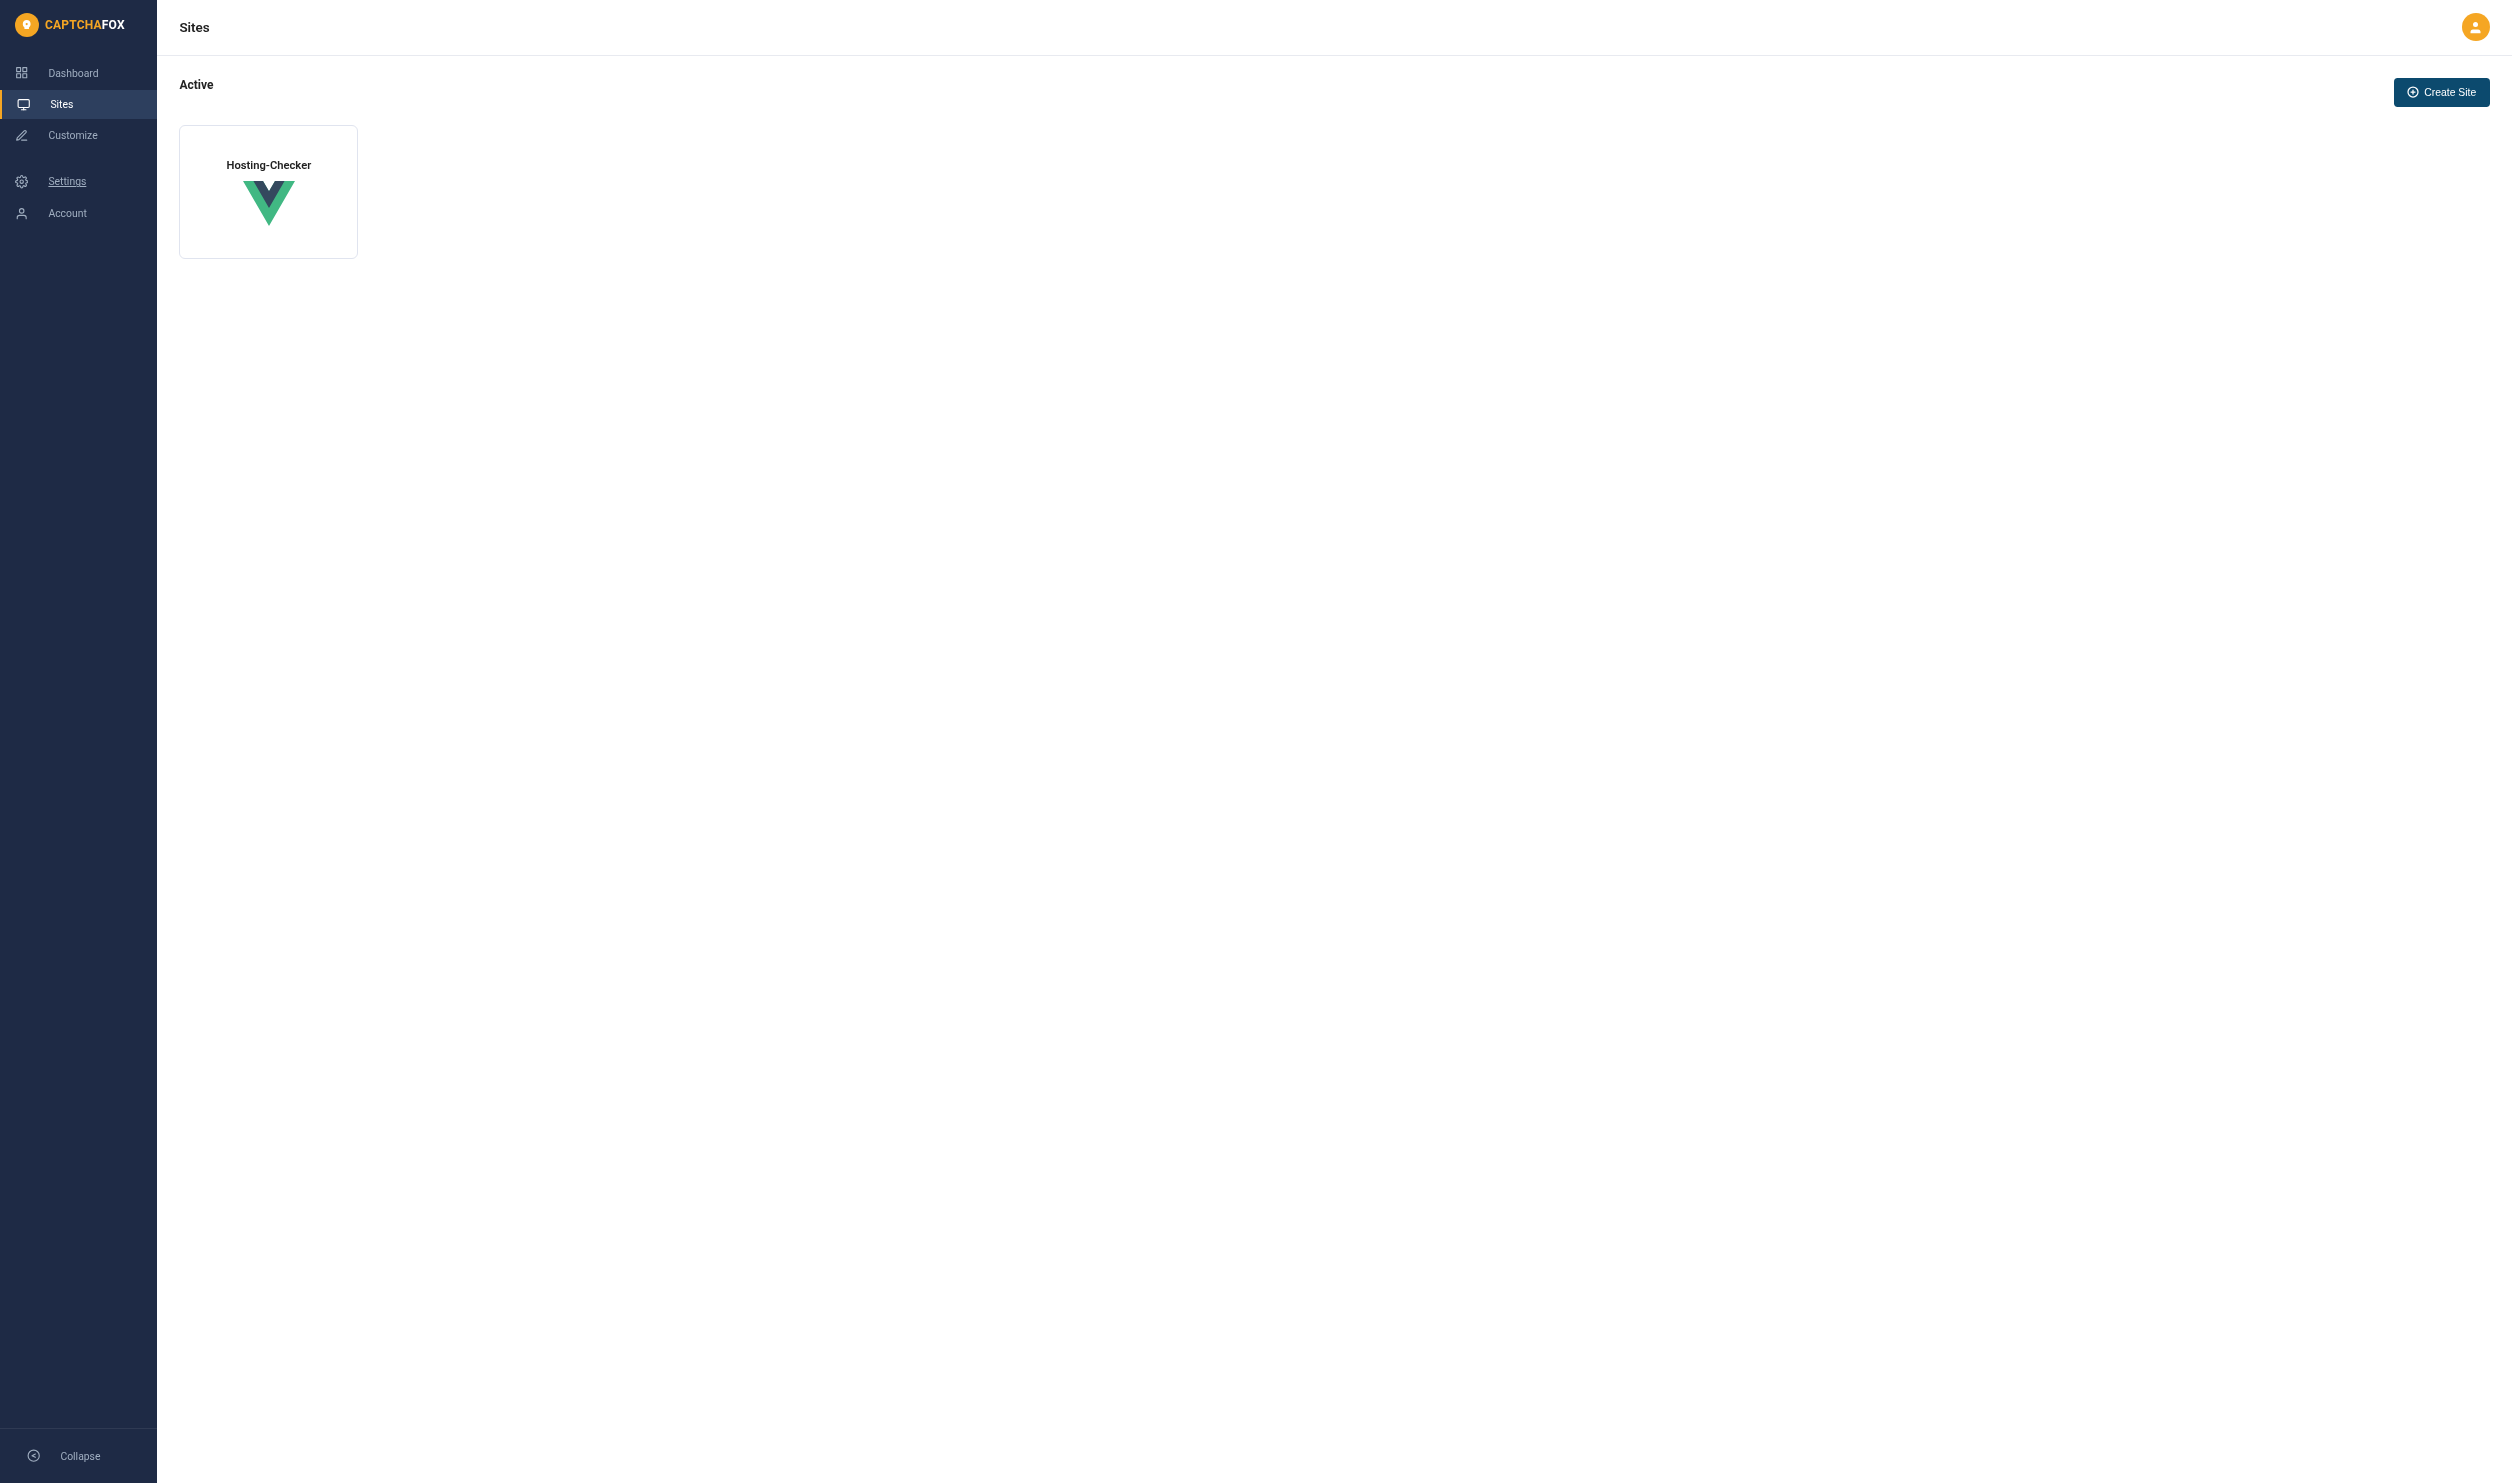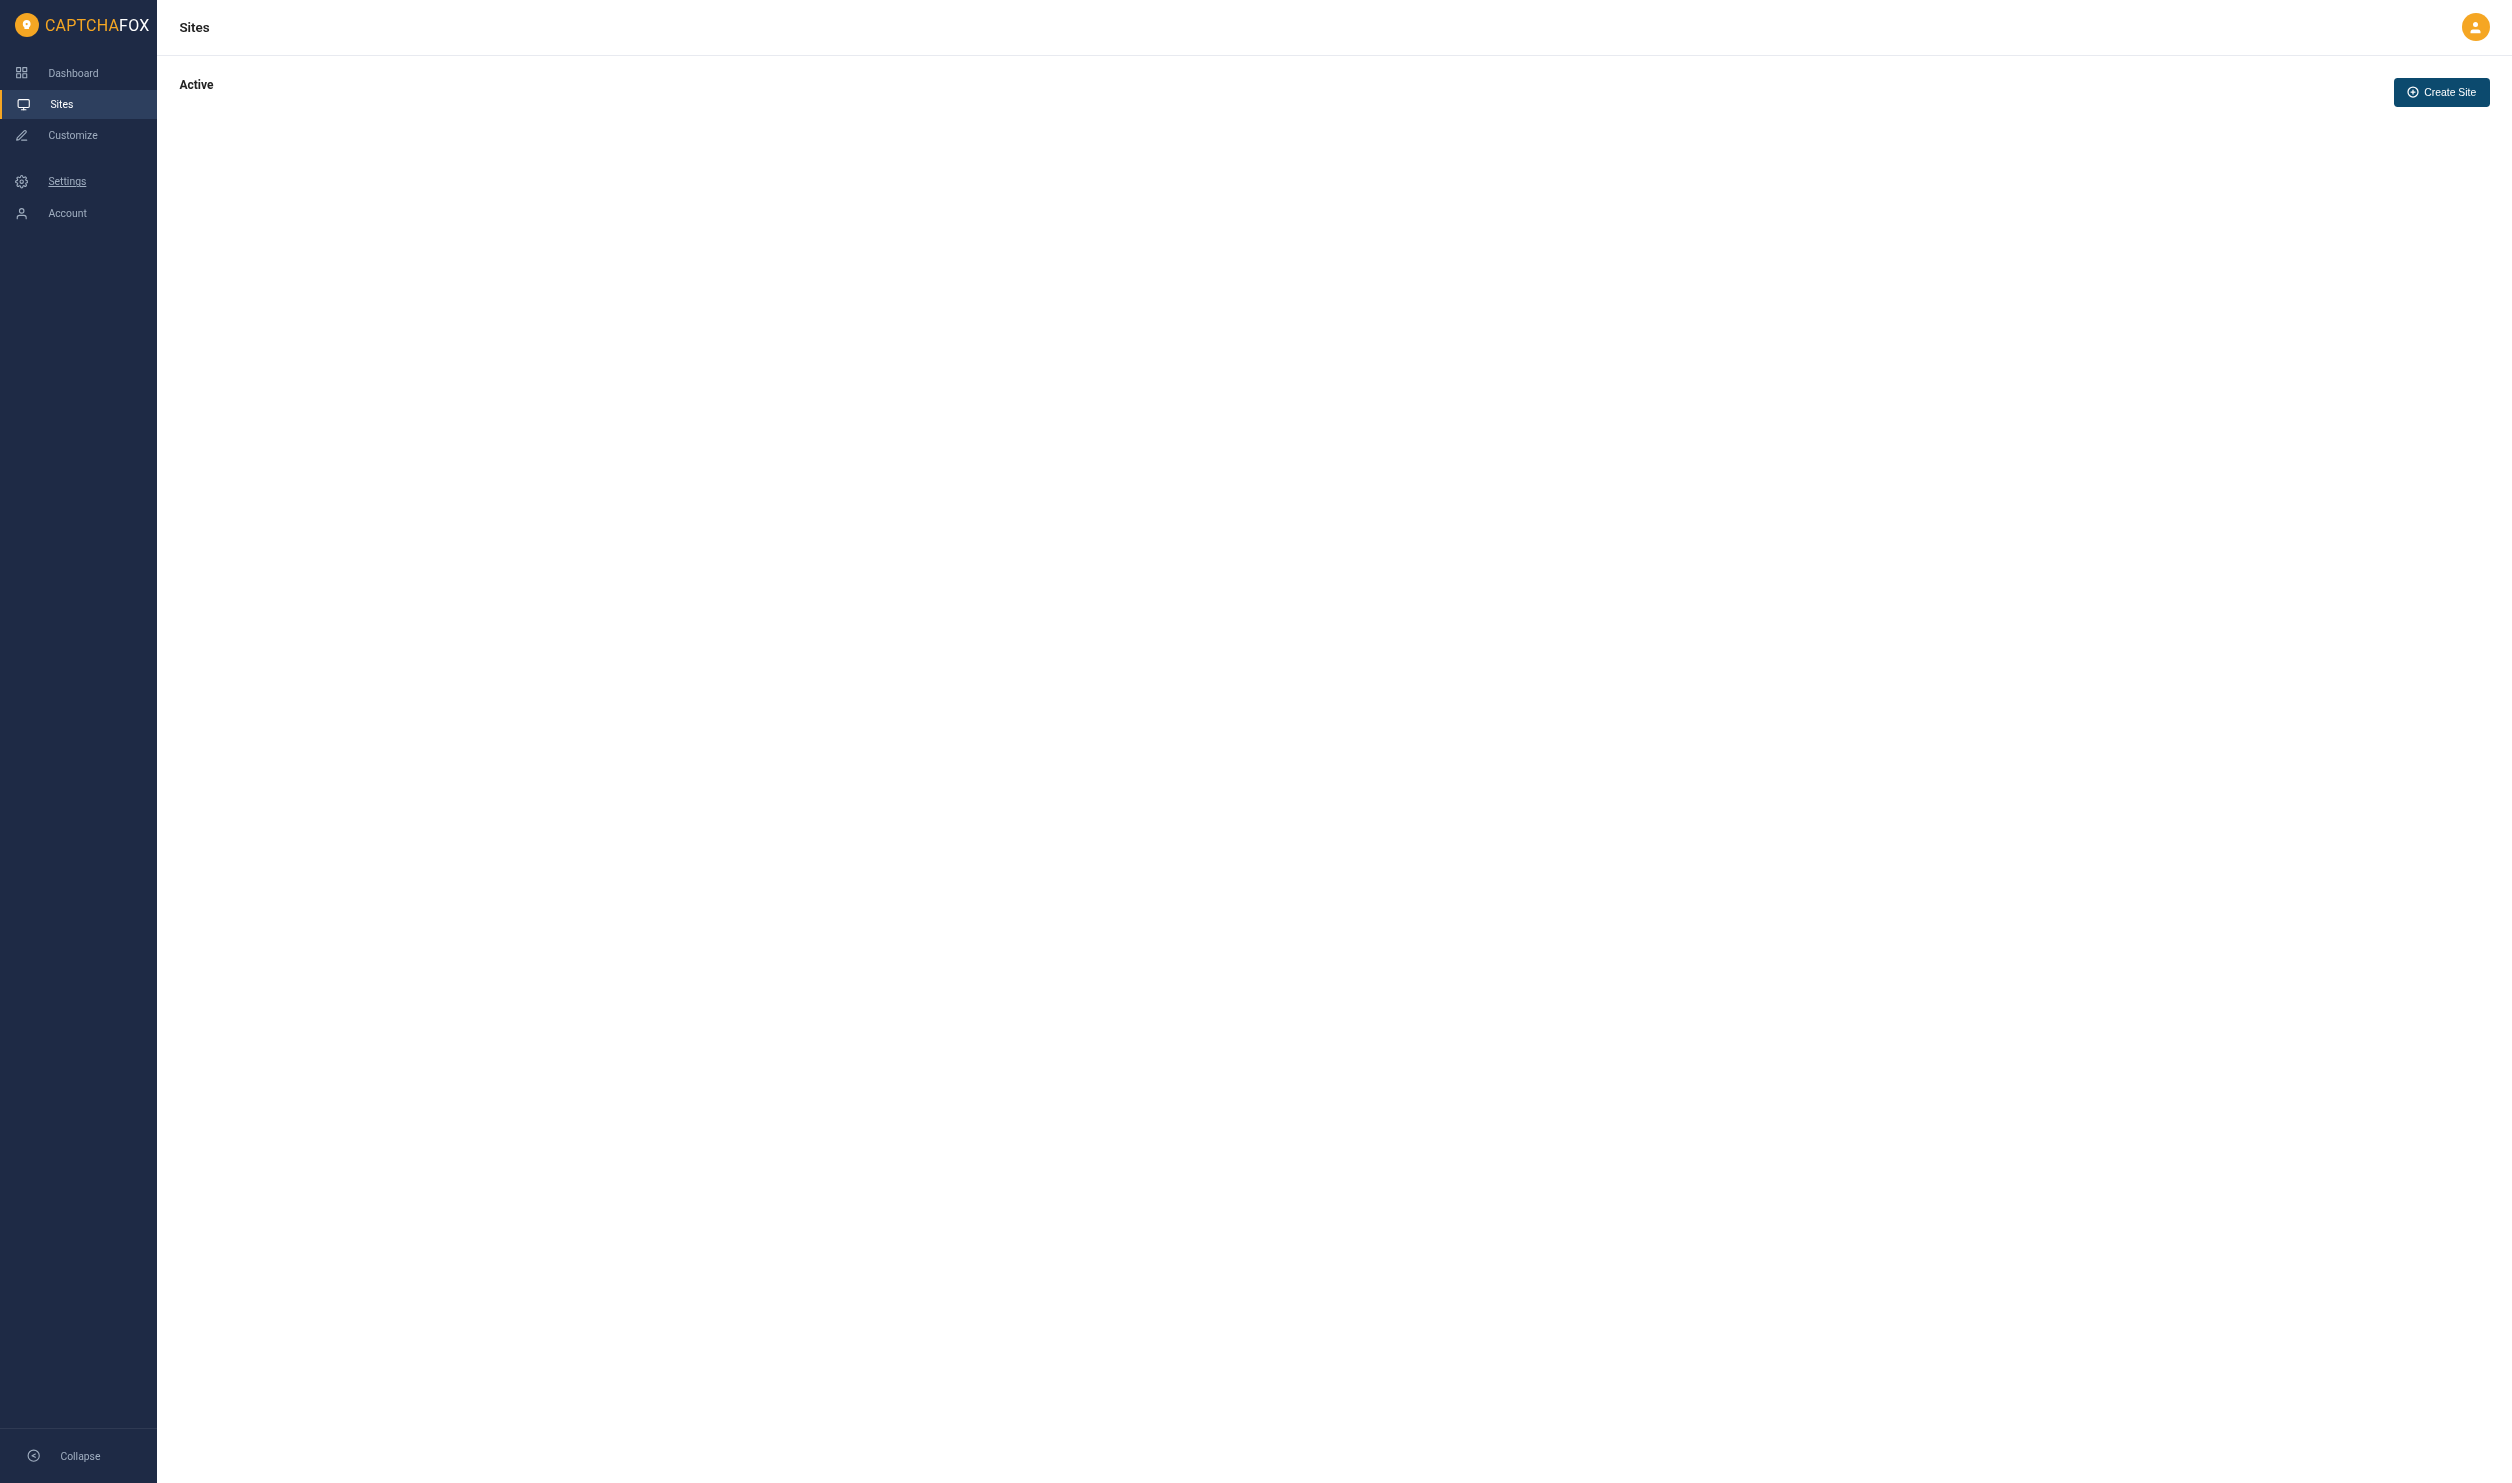--- a/index.html
+++ b/index.html
@@ -32,22 +32,22 @@
       justify-content: center;
       flex-shrink: 0;
     }
 
     .logo-icon svg {
       width: 13.4px;
       height: 13.4px;
     }
 
     .logo-text {
-      font-size: 16px;
-      font-weight: 400;
+      font-size: 12px;
+      font-weight: 700;
       color: #fff;
       letter-spacing: 0.2px;
     }
 
     .logo-text span {
       color: #f5a623;
     }
 
     .sidebar-nav {
       flex: 1;
@@ -301,15 +301,26 @@
           <svg width="12" height="12" viewBox="0 0 24 24" fill="none" stroke="white" stroke-width="2.5" stroke-linecap="round" stroke-linejoin="round">
             <circle cx="12" cy="12" r="10"></circle>
             <line x1="12" y1="8" x2="12" y2="16"></line>
             <line x1="8" y1="12" x2="16" y2="12"></line>
           </svg>
         </span>
         <span>Create Site</span>
       </button>
     </div>
 
+    <div class="sites-grid">
+
+      <div class="site-card">
+        <span class="site-name">Hosting-Checker</span>
+
+        <svg class="vue-logo" viewBox="0 0 261.76 226.69">
+          <path d="M161.096 0L130.88 51.37 100.664 0H0l130.88 226.69L261.76 0z" fill="#41b883"></path>
+          <path d="M161.096 0L130.88 51.37 100.664 0H52.5l78.38 135.81L209.26 0z" fill="#34495e"></path>
+        </svg>
+      </div>
+    </div>
   </div>
 </div>
 
 
 </body></html>

